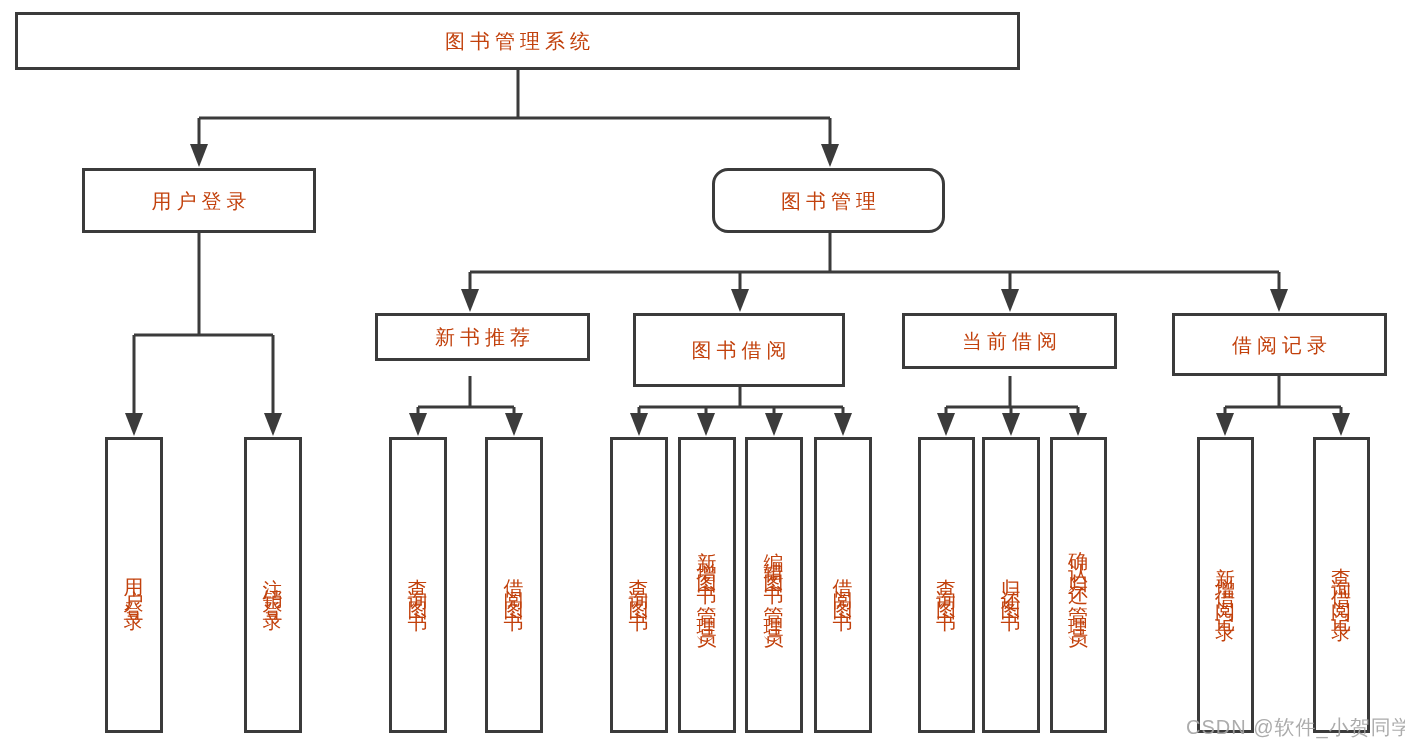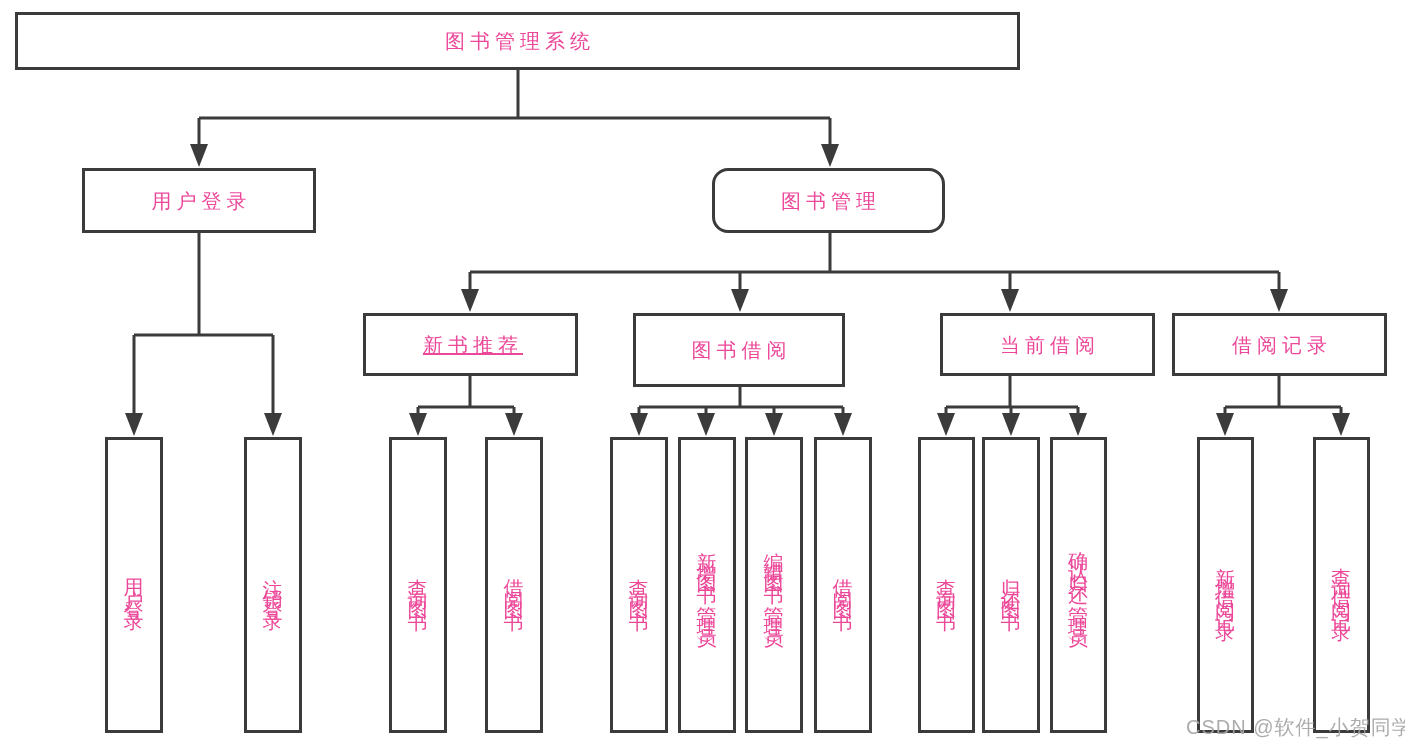--- a/index.html
+++ b/index.html
@@ -18,21 +18,21 @@
     width: 1405px; height: 747px;
   }
   .node {
     position: absolute;
     box-sizing: border-box;
     border: 3px solid #3b3b3b;
     background: #ffffff;
     display: flex;
     align-items: center;
     justify-content: center;
-    color: #ec4899;
+    color: #c2410c;
   }
   .hbox .label {
     font-size: 20px;
     letter-spacing: 5px;
     text-indent: 5px;
     white-space: nowrap;
     line-height: 1.2;
   }
   .vbox .label {
     writing-mode: vertical-rl;
@@ -97,27 +97,27 @@
     <span class="label">图书管理系统</span>
   </div>
 
   <div class="node hbox" style="left:82px; top:168px; width:234px; height:65px;">
     <span class="label">用户登录</span>
   </div>
   <div class="node hbox" style="left:712px; top:168px; width:233px; height:65px;border-radius:16px;">
     <span class="label">图书管理</span>
   </div>
 
-  <div class="node hbox" style="left:363px; top:313px; width:215px; height:63px;text-decoration:underline;">
+  <div class="node hbox" style="left:375px; top:313px; width:215px; height:48px;">
     <span class="label">新书推荐</span>
   </div>
   <div class="node hbox" style="left:633px; top:313px; width:212px; height:74px;">
     <span class="label">图书借阅</span>
   </div>
-  <div class="node hbox" style="left:902px; top:313px; width:215px; height:63px;margin-left:38px;">
+  <div class="node hbox" style="left:902px; top:313px; width:215px; height:56px;">
     <span class="label">当前借阅</span>
   </div>
   <div class="node hbox" style="left:1172px; top:313px; width:215px; height:63px;">
     <span class="label">借阅记录</span>
   </div>
 
   <div class="node vbox" style="left:105px; top:437px; width:58px; height:296px;">
     <span class="label">用户登录</span>
   </div>
   <div class="node vbox" style="left:244px; top:437px; width:58px; height:296px;">

